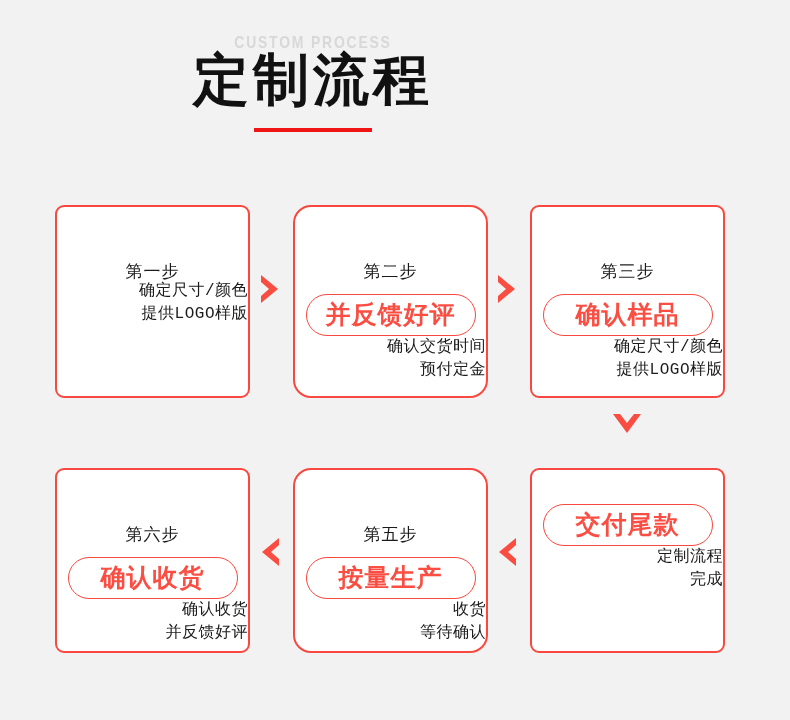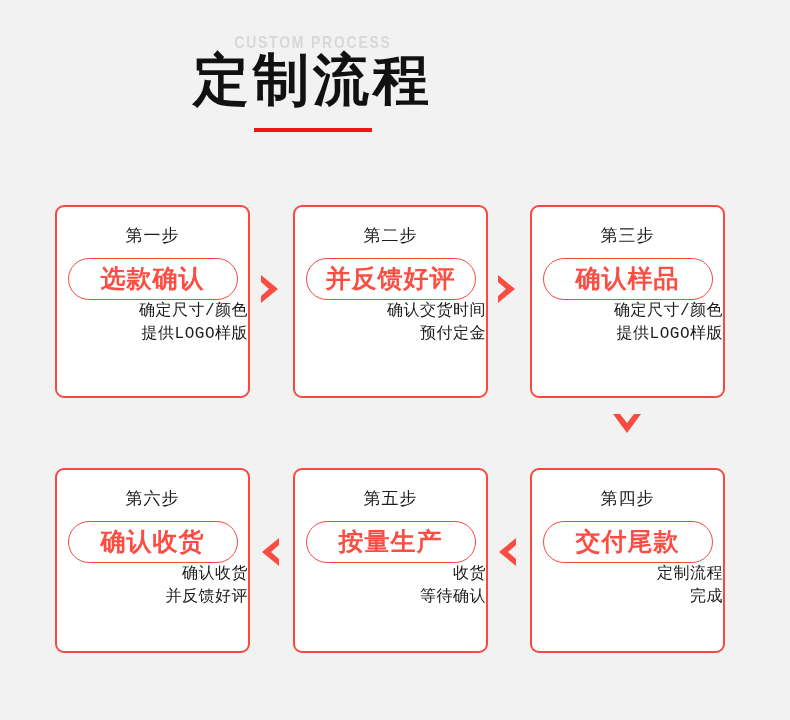--- a/index.html
+++ b/index.html
@@ -72,29 +72,30 @@
     width: 195px;
     border: 2px solid #f9483f;
     border-radius: 9px;
     background: #ffffff;
     padding-top: 20px;
     text-align: center;
     height: 100%;
   }
 
   .card.col1 { left: 55px; }
-  .card.col2 { left: 293px; }
+  .card.col2 { left: 293px; border-radius: 18px; }
   .card.col3 { left: 530px; }
 
   .step-label {
     font-size: 17px;
     color: #1b1b1b;
     line-height: 1;
     letter-spacing: 1px;
     font-family: Liberation Sans, sans-serif;
+    margin-top: 36px;
   }
 
   .pill {
     display: inline-block;
     margin-top: 14px;
     border: 1.5px solid #f9483f;
     border-radius: 24px;
     padding: 7px 16px 8px 16px;
     min-width: 170px;
   }
@@ -141,23 +142,20 @@
   <h1 class="main-title">定制流程</h1>
   <div class="title-rule"></div>
 </div>
 
 <div class="flow">
 
   <div class="row row-top">
 
     <div class="card col1">
       <div class="step-label">第一步</div>
-      <div class="pill">
-        <span class="pill-text">选款确认</span>
-      </div>
       <div class="desc">
         <div>确定尺寸/颜色</div>
         <div>提供LOGO样版</div>
       </div>
     </div>
 
     <div class="card col2">
       <div class="step-label">第二步</div>
       <div class="pill">
         <span class="pill-text">并反馈好评</span>
@@ -199,21 +197,20 @@
       <div class="pill">
         <span class="pill-text">按量生产</span>
       </div>
       <div class="desc">
         <div>收货</div>
         <div>等待确认</div>
       </div>
     </div>
 
     <div class="card col3">
-      <div class="step-label">第四步</div>
       <div class="pill">
         <span class="pill-text">交付尾款</span>
       </div>
       <div class="desc">
         <div>定制流程</div>
         <div>完成</div>
       </div>
     </div>
 
   </div>

